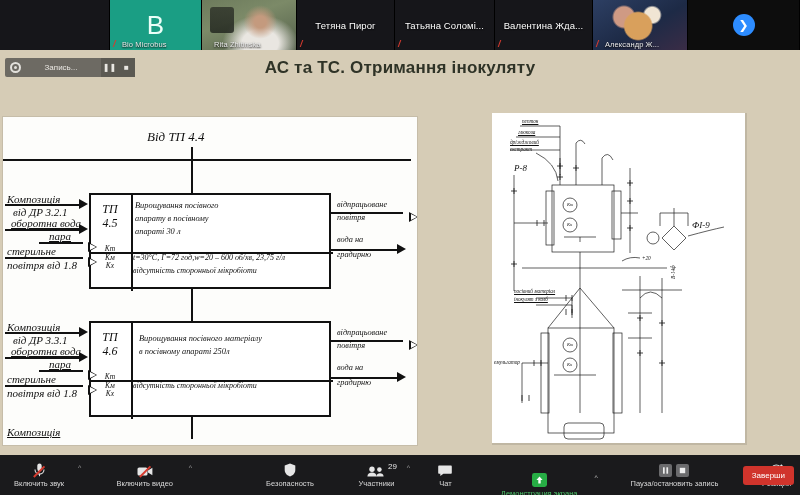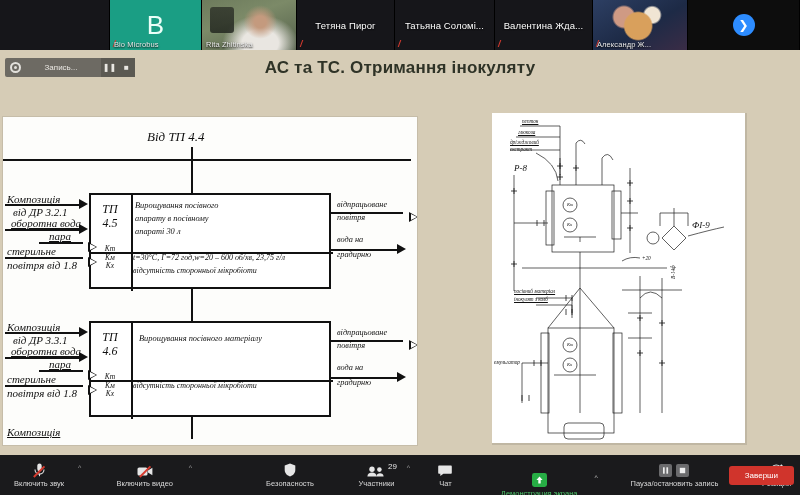--- a/index.html
+++ b/index.html
@@ -10,21 +10,21 @@
 
   
   #filmstrip { position:absolute; left:0; top:0; width:800px; height:50px;
                background:#111113; display:flex; }
   .pt { position:relative; height:50px; border-right:1px solid #000;
         background:#16161a; overflow:hidden; flex:0 0 auto; }
   .pt .nm { position:absolute; left:0; right:0; bottom:1px; text-align:center;
             color:#e8e8e8; font-size:7.5px; letter-spacing:.1px;
             white-space:nowrap; overflow:hidden; text-overflow:ellipsis;
             padding:0 3px; text-shadow:0 1px 2px #000; }
-  .pt .nm.lft { text-align:left; padding-left:4px; }
+  .pt .nm.lft { text-align:left; padding-left:12px; }
   .pt .mutemark { position:absolute; left:3px; bottom:1px; width:7px; height:9px;
             color:#d63b2f; font-size:9px; line-height:9px; font-weight:700;
             font-style:italic; }
   .pt.centered .nm { top:50%; transform:translateY(-50%); bottom:auto;
             font-size:9.5px; color:#fff; }
 
   .av-initial { width:100%; height:100%; background:#1a9e84;
        display:flex; align-items:center; justify-content:center;
        color:#eafff8; font-size:26px; font-weight:400; }
 
@@ -122,21 +122,21 @@
   
   #toolbar { position:absolute; left:0; top:455px; width:800px; height:40px;
      background:#1a1a1c; display:flex; align-items:center; }
   .tb { position:relative; height:40px; display:flex; flex-direction:column;
      align-items:center; justify-content:center; gap:2px; color:#d9d9d9;
      font-size:7.5px; padding:0 4px; white-space:nowrap; }
   .tb .ic { height:14px; display:flex; align-items:flex-end; justify-content:center;
      color:#e6e6e6; }
   .tb .cv { position:absolute; right:-9px; top:9px; color:#9a9a9a; font-size:7px; }
   .tb.green { color:#4ec46a;margin-top:20px; }
-  .end-btn { position:absolute; right:6px; top:11px; height:19px; padding:0 16px;
+  .end-btn { position:absolute; right:6px; top:11px; height:19px; padding:0 9px;
      background:#d0342c; color:#fff; font-size:8px; border-radius:3px;
      display:flex; align-items:center; justify-content:center; }
   .slash { position:absolute; left:50%; top:1px; transform:translateX(-50%) rotate(45deg);
      width:1.6px; height:15px; background:#d63b2f; }
 </style>
 </head>
 <body>
 
 <div id="app">
 
@@ -264,20 +264,21 @@
         <div>ТП</div>
         <div>4.6</div>
       </div>
       <div class="op-kt hand" style="left:88px;top:256px;width:38px;">
         <div>Кт</div>
         <div>Км</div>
         <div>Кх</div>
       </div>
       <div class="op-desc hand" style="left:136px;top:215px;width:192px;">
         <div>Вирощування посівного матеріалу</div>
+        <div>в посівному апараті 250л</div>
       </div>
       <div class="op-params hand" style="left:130px;top:263px;width:200px;">
         <div>відсутність сторонньої мікробіоти</div>
       </div>
 
       <div class="in-lab u hand" style="left:4px;top:204px;">Композиція</div>
       <div class="in-lab hand" style="left:10px;top:217px;">від ДР 3.3.1</div>
       <div class="hline" style="left:2px;top:215px;width:78px;"></div>
       <div class="arrow-solid" style="left:76px;top:210px;"></div>
 

